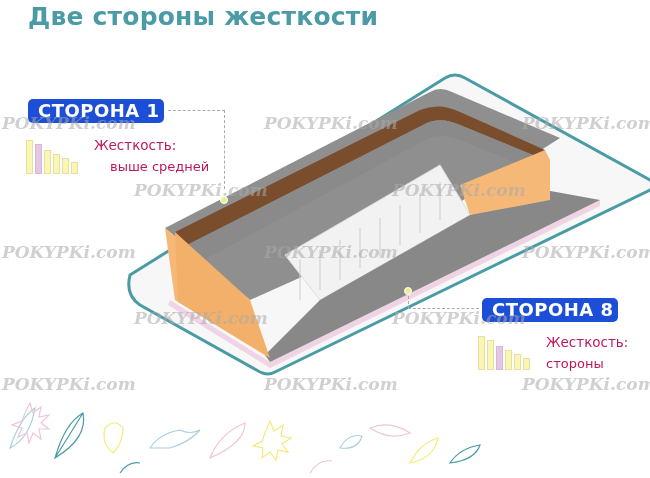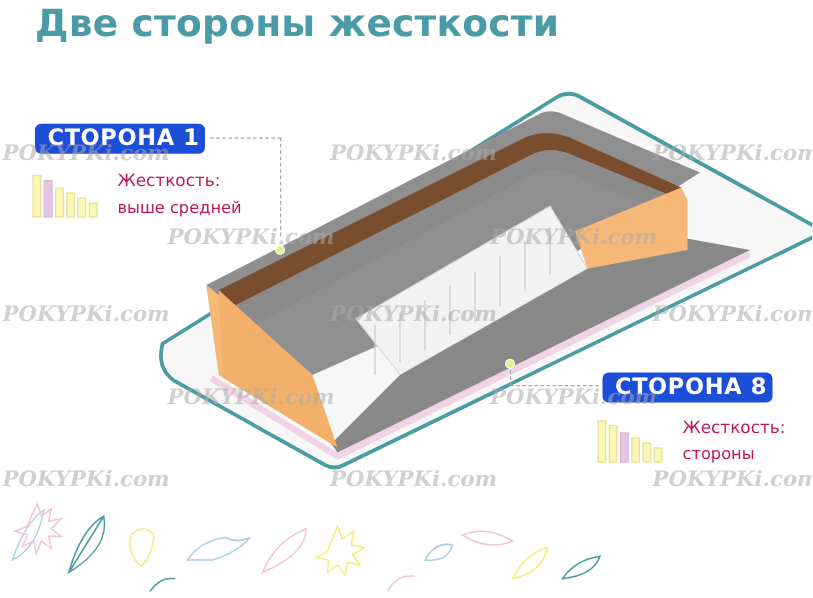--- a/index.html
+++ b/index.html
@@ -1,17 +1,17 @@
 <!DOCTYPE html>
 <html><head>
 <meta charset="utf-8">
 <style>
   html, body { margin:0; padding:0; }
   body { width:650px; height:478px; background:#ffffff; position:relative; overflow:hidden; font-family:"DejaVu Sans", sans-serif; }
-  .title { position:absolute; left:28px; top:2px; font-size:30px; font-weight:bold; color:#4a9ba6; letter-spacing:0.2px; }
+  .title { position:absolute; left:28px; top:2px; font-size:25px; font-weight:bold; color:#4a9ba6; letter-spacing:0.2px; }
   .badge { position:absolute; background:#1d4ed8; color:#fff; font-weight:bold; font-size:18px; border-radius:5px; padding:3px 4px 3px 10px; letter-spacing:0.5px; line-height:18px; }
   .stiff-label { position:absolute; font-size:13px; color:#be185d; line-height:20px; }
   .bars { position:absolute; display:flex; align-items:flex-end; gap:2px; }
   .bar { width:7px; border:1px solid #e8e0a0; background:#fbf6b4; box-sizing:border-box; }
   .bar.hl { background:#e6c7e3; border-color:#d9b8d6; }
   .dash { position:absolute; border-color:#aaa; border-style:dashed; border-width:0; }
   .wm { position:absolute; font-family:"DejaVu Serif", serif; font-style:italic; font-weight:bold; font-size:17px; color:rgba(170,170,170,0.55); white-space:nowrap;margin-top:16px; }
   svg { position:absolute; }
 </style>
 </head>
@@ -60,21 +60,21 @@
 <div class="badge" style="left:28px;top:99px;">СТОРОНА 1</div>
 <div class="bars" style="left:26px;top:138px;height:36px;">
   <div class="bar" style="height:34px"></div>
   <div class="bar hl" style="height:30px"></div>
   <div class="bar" style="height:24px"></div>
   <div class="bar" style="height:20px"></div>
   <div class="bar" style="height:16px"></div>
   <div class="bar" style="height:12px"></div>
 </div>
 <div class="stiff-label" style="left:94px;top:135px;font-size:13.5px;">Жесткость:</div>
-<div class="stiff-label" style="left:94px;top:157px;">выше средней</div>
+<div class="stiff-label" style="left:110px;top:157px;">выше средней</div>
 
 <div class="badge" style="left:482px;top:298px;">СТОРОНА 8</div>
 <div class="bars" style="left:478px;top:334px;height:36px;">
   <div class="bar" style="height:34px"></div>
   <div class="bar" style="height:30px"></div>
   <div class="bar hl" style="height:24px"></div>
   <div class="bar" style="height:20px"></div>
   <div class="bar" style="height:16px"></div>
   <div class="bar" style="height:12px"></div>
 </div>

